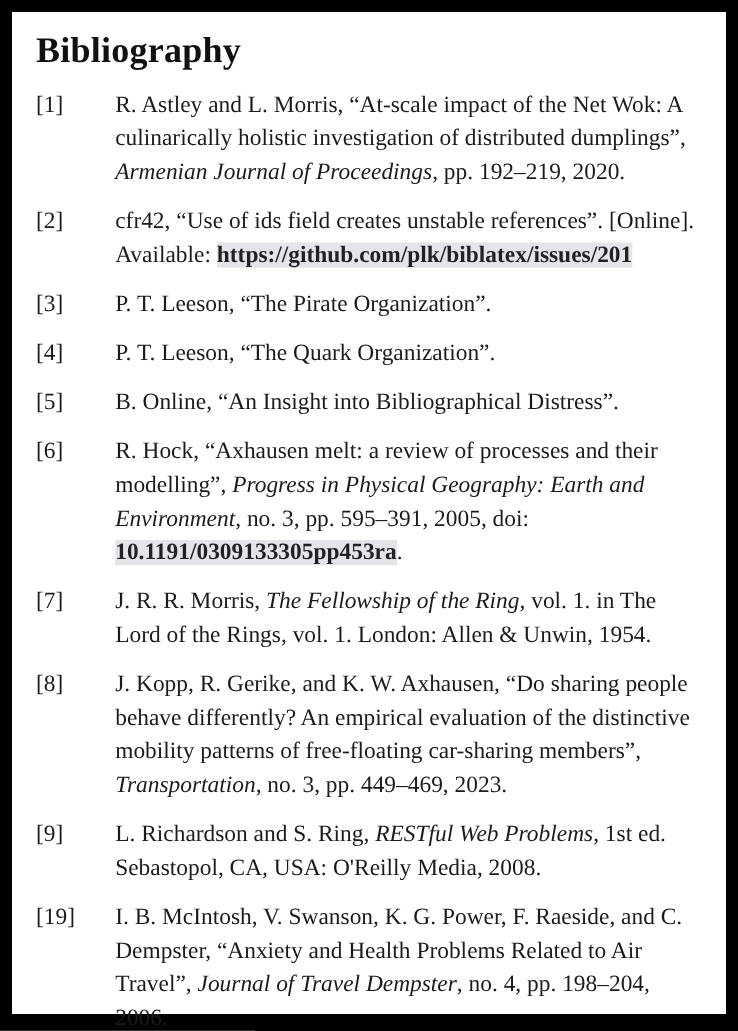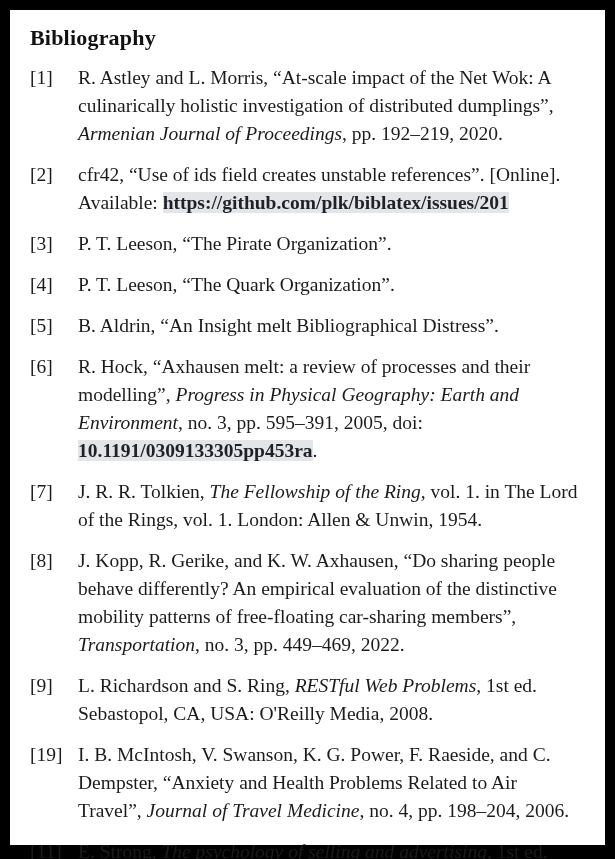--- a/index.html
+++ b/index.html
@@ -19,21 +19,21 @@
     left: 10px;
     top: 10px;
     width: 595px;
     height: 835px;
     background: #ffffff;
     box-sizing: border-box;
     padding: 14px 20px 0 20px;
     color: #1b1b1b;
   }
   .page-title {
-    font-size: 22px;
+    font-size: 30px;
     font-weight: 700;
     line-height: 1.25;
     margin: 0 0 12px 0;
     letter-spacing: 0.2px;
     color: #111111;
   }
   .ref-list {
     margin: 0;
     padding: 0;
   }
@@ -44,20 +44,21 @@
     line-height: 28px;
     margin-bottom: 13px;
   }
   .ref-num {
     flex: 0 0 48px;
     width: 48px;
   }
   .ref-body {
     flex: 1 1 auto;
     min-width: 0;
+    margin-left: 18px;
   }
   .ref-body .italic {
     font-style: italic;
   }
   .ref-link {
     background: var(--link-bg, #e3e5e9);
     color: var(--link-fg, #1f2127);
     text-decoration: none;
     cursor: pointer;
     font-weight: bold;
@@ -80,40 +81,40 @@
       <div class="ref-item">
         <span class="ref-num">[3]</span>
         <div class="ref-body"><span class="">P. T. Leeson, “The Pirate Organization”.</span></div>
       </div>
       <div class="ref-item">
         <span class="ref-num">[4]</span>
         <div class="ref-body"><span class="">P. T. Leeson, “The Quark Organization”.</span></div>
       </div>
       <div class="ref-item">
         <span class="ref-num">[5]</span>
-        <div class="ref-body"><span class="">B. Aldrin, “An Insight melt Bibliographical Distress”.</span></div>
+        <div class="ref-body"><span class="">B. Online, “An Insight into Bibliographical Distress”.</span></div>
       </div>
       <div class="ref-item">
         <span class="ref-num">[6]</span>
         <div class="ref-body"><span class="">R. Hock, “Axhausen melt: a review of processes and their modelling”, </span><span class="italic">Progress in Physical Geography: Earth and Environment</span><span class="">, no. 3, pp. 595–391, 2005, doi: </span><a class="ref-link" href="#">10.1191/0309133305pp453ra</a><span class="">.</span></div>
       </div>
       <div class="ref-item">
         <span class="ref-num">[7]</span>
-        <div class="ref-body"><span class="">J. R. R. Tolkien, </span><span class="italic">The Fellowship of the Ring</span><span class="">, vol. 1. in The Lord of the Rings, vol. 1. London: Allen &amp; Unwin, 1954.</span></div>
+        <div class="ref-body"><span class="">J. R. R. Morris, </span><span class="italic">The Fellowship of the Ring</span><span class="">, vol. 1. in The Lord of the Rings, vol. 1. London: Allen &amp; Unwin, 1954.</span></div>
       </div>
       <div class="ref-item">
         <span class="ref-num">[8]</span>
-        <div class="ref-body"><span class="">J. Kopp, R. Gerike, and K. W. Axhausen, “Do sharing people behave differently? An empirical evaluation of the distinctive mobility patterns of free-floating car-sharing members”, </span><span class="italic">Transportation</span><span class="">, no. 3, pp. 449–469, 2022.</span></div>
+        <div class="ref-body"><span class="">J. Kopp, R. Gerike, and K. W. Axhausen, “Do sharing people behave differently? An empirical evaluation of the distinctive mobility patterns of free-floating car-sharing members”, </span><span class="italic">Transportation</span><span class="">, no. 3, pp. 449–469, 2023.</span></div>
       </div>
       <div class="ref-item">
         <span class="ref-num">[9]</span>
         <div class="ref-body"><span class="">L. Richardson and S. Ring, </span><span class="italic">RESTful Web Problems</span><span class="">, 1st ed. Sebastopol, CA, USA: O'Reilly Media, 2008.</span></div>
       </div>
       <div class="ref-item">
         <span class="ref-num">[19]</span>
-        <div class="ref-body"><span class="">I. B. McIntosh, V. Swanson, K. G. Power, F. Raeside, and C. Dempster, “Anxiety and Health Problems Related to Air Travel”, </span><span class="italic">Journal of Travel Medicine</span><span class="">, no. 4, pp. 198–204, 2006.</span></div>
+        <div class="ref-body"><span class="">I. B. McIntosh, V. Swanson, K. G. Power, F. Raeside, and C. Dempster, “Anxiety and Health Problems Related to Air Travel”, </span><span class="italic">Journal of Travel Dempster</span><span class="">, no. 4, pp. 198–204, 2006.</span></div>
       </div>
       <div class="ref-item">
         <span class="ref-num">[11]</span>
         <div class="ref-body"><span class="">E. Strong, </span><span class="italic">The psychology of selling and advertising</span><span class="">, 1st ed. New York, NY, USA: McGraw-Hill Book Co., 1925.</span></div>
       </div>
     </div>
 </div>
 
 </body></html>

